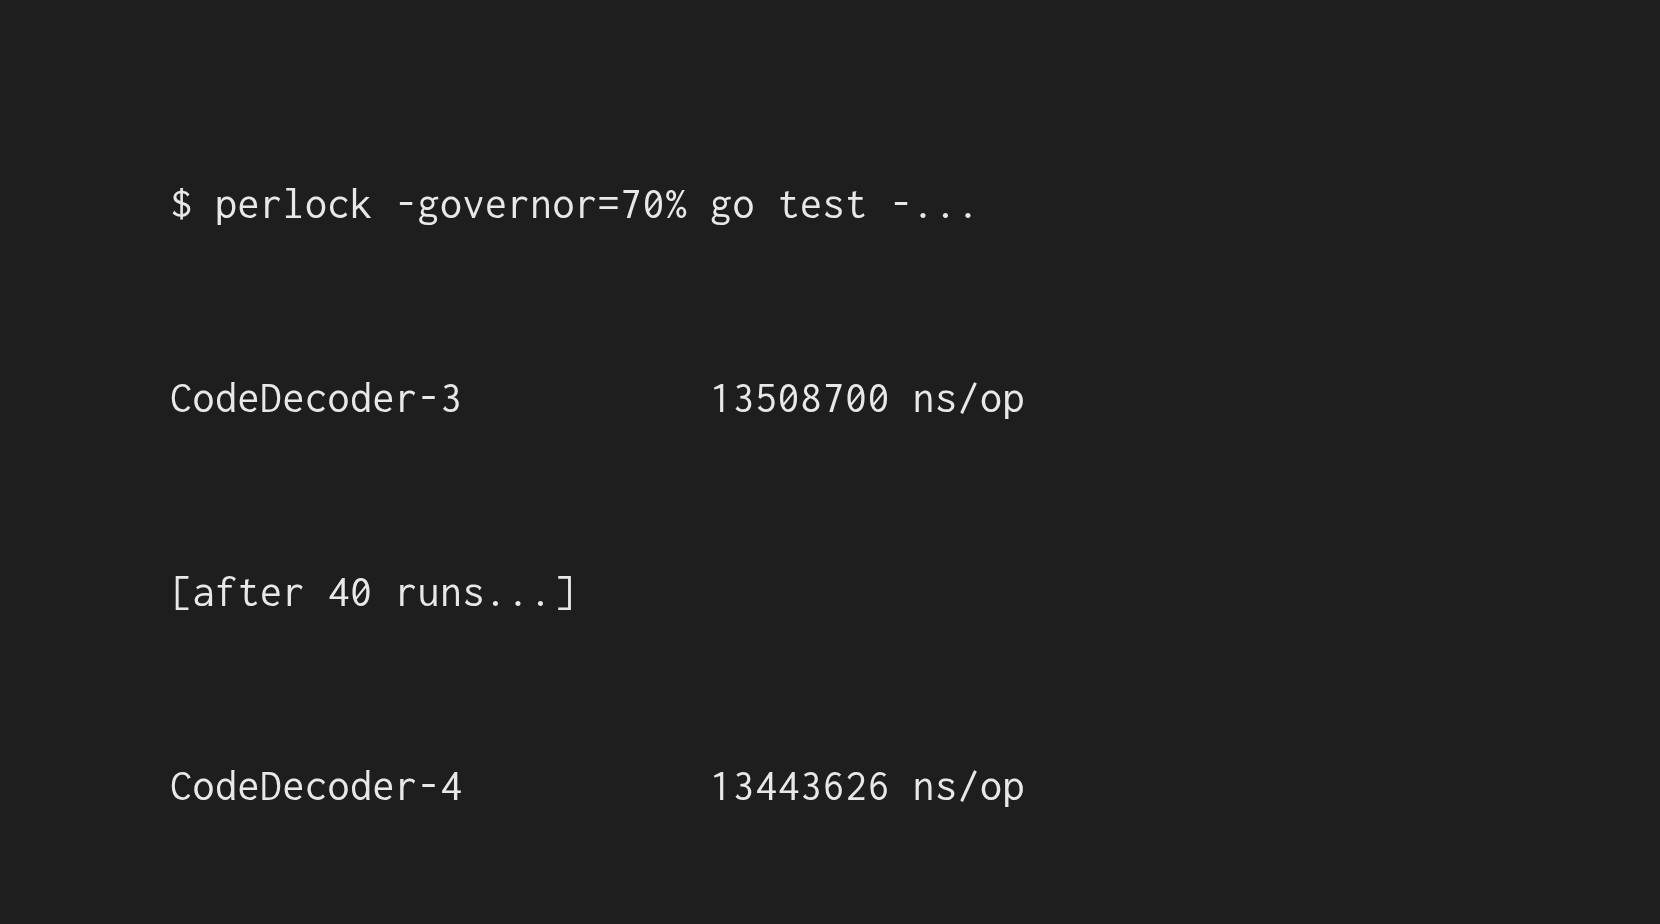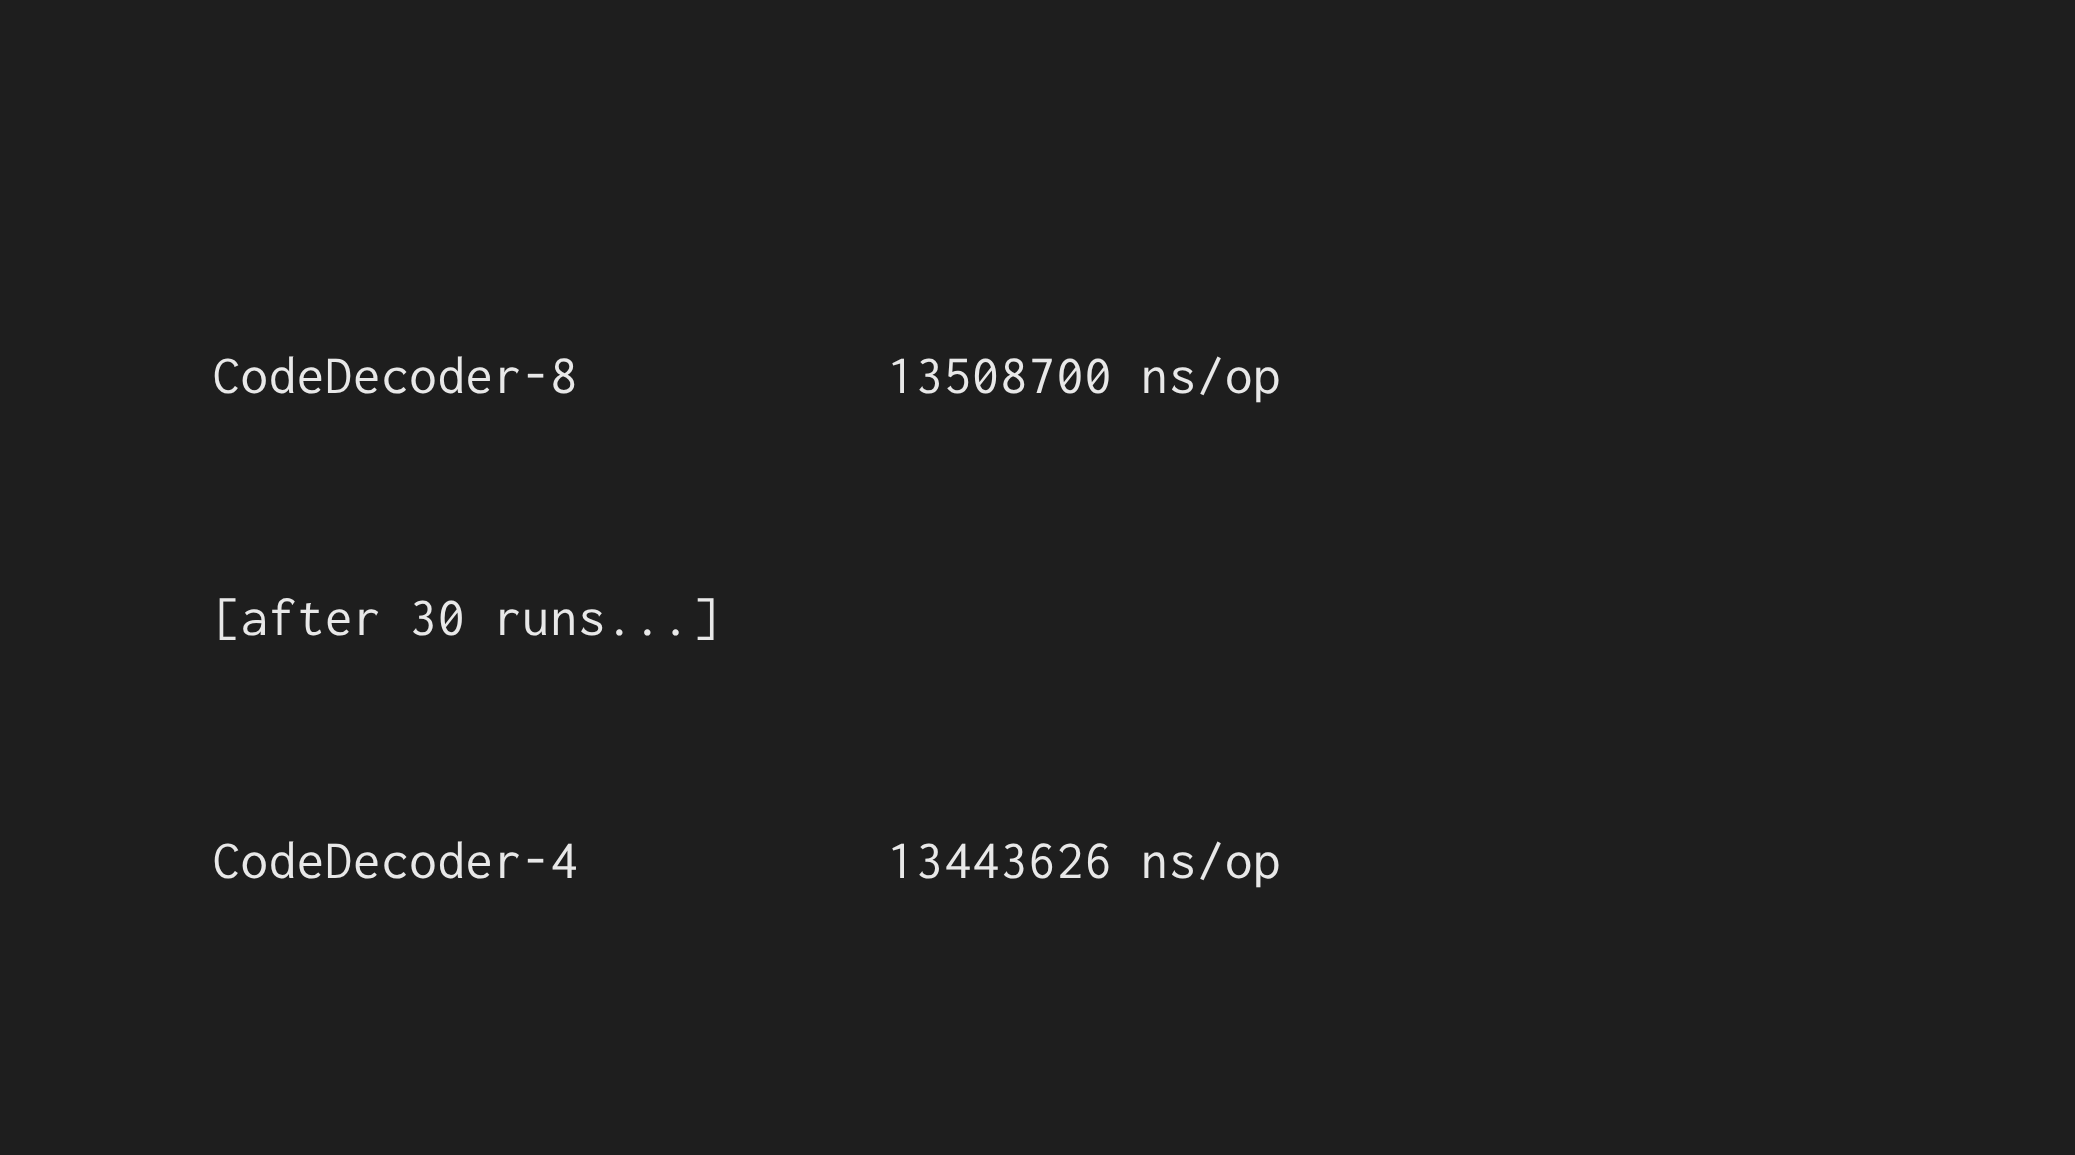--- a/index.html
+++ b/index.html
@@ -26,17 +26,18 @@
     }
     .line {
       display: block;
     }
   </style>
 </head>
 <body>
 
 <div class="terminal">
   
-  <span class="line">CodeDecoder-8           13508700 ns/op</span>
-  <span class="line">[after 30 runs...]</span>
+  <span class="line">$ perlock -governor=70% go test -...</span>
+  <span class="line">CodeDecoder-3           13508700 ns/op</span>
+  <span class="line">[after 40 runs...]</span>
   <span class="line">CodeDecoder-4           13443626 ns/op</span>
   
 </div>
 
 </body></html>

